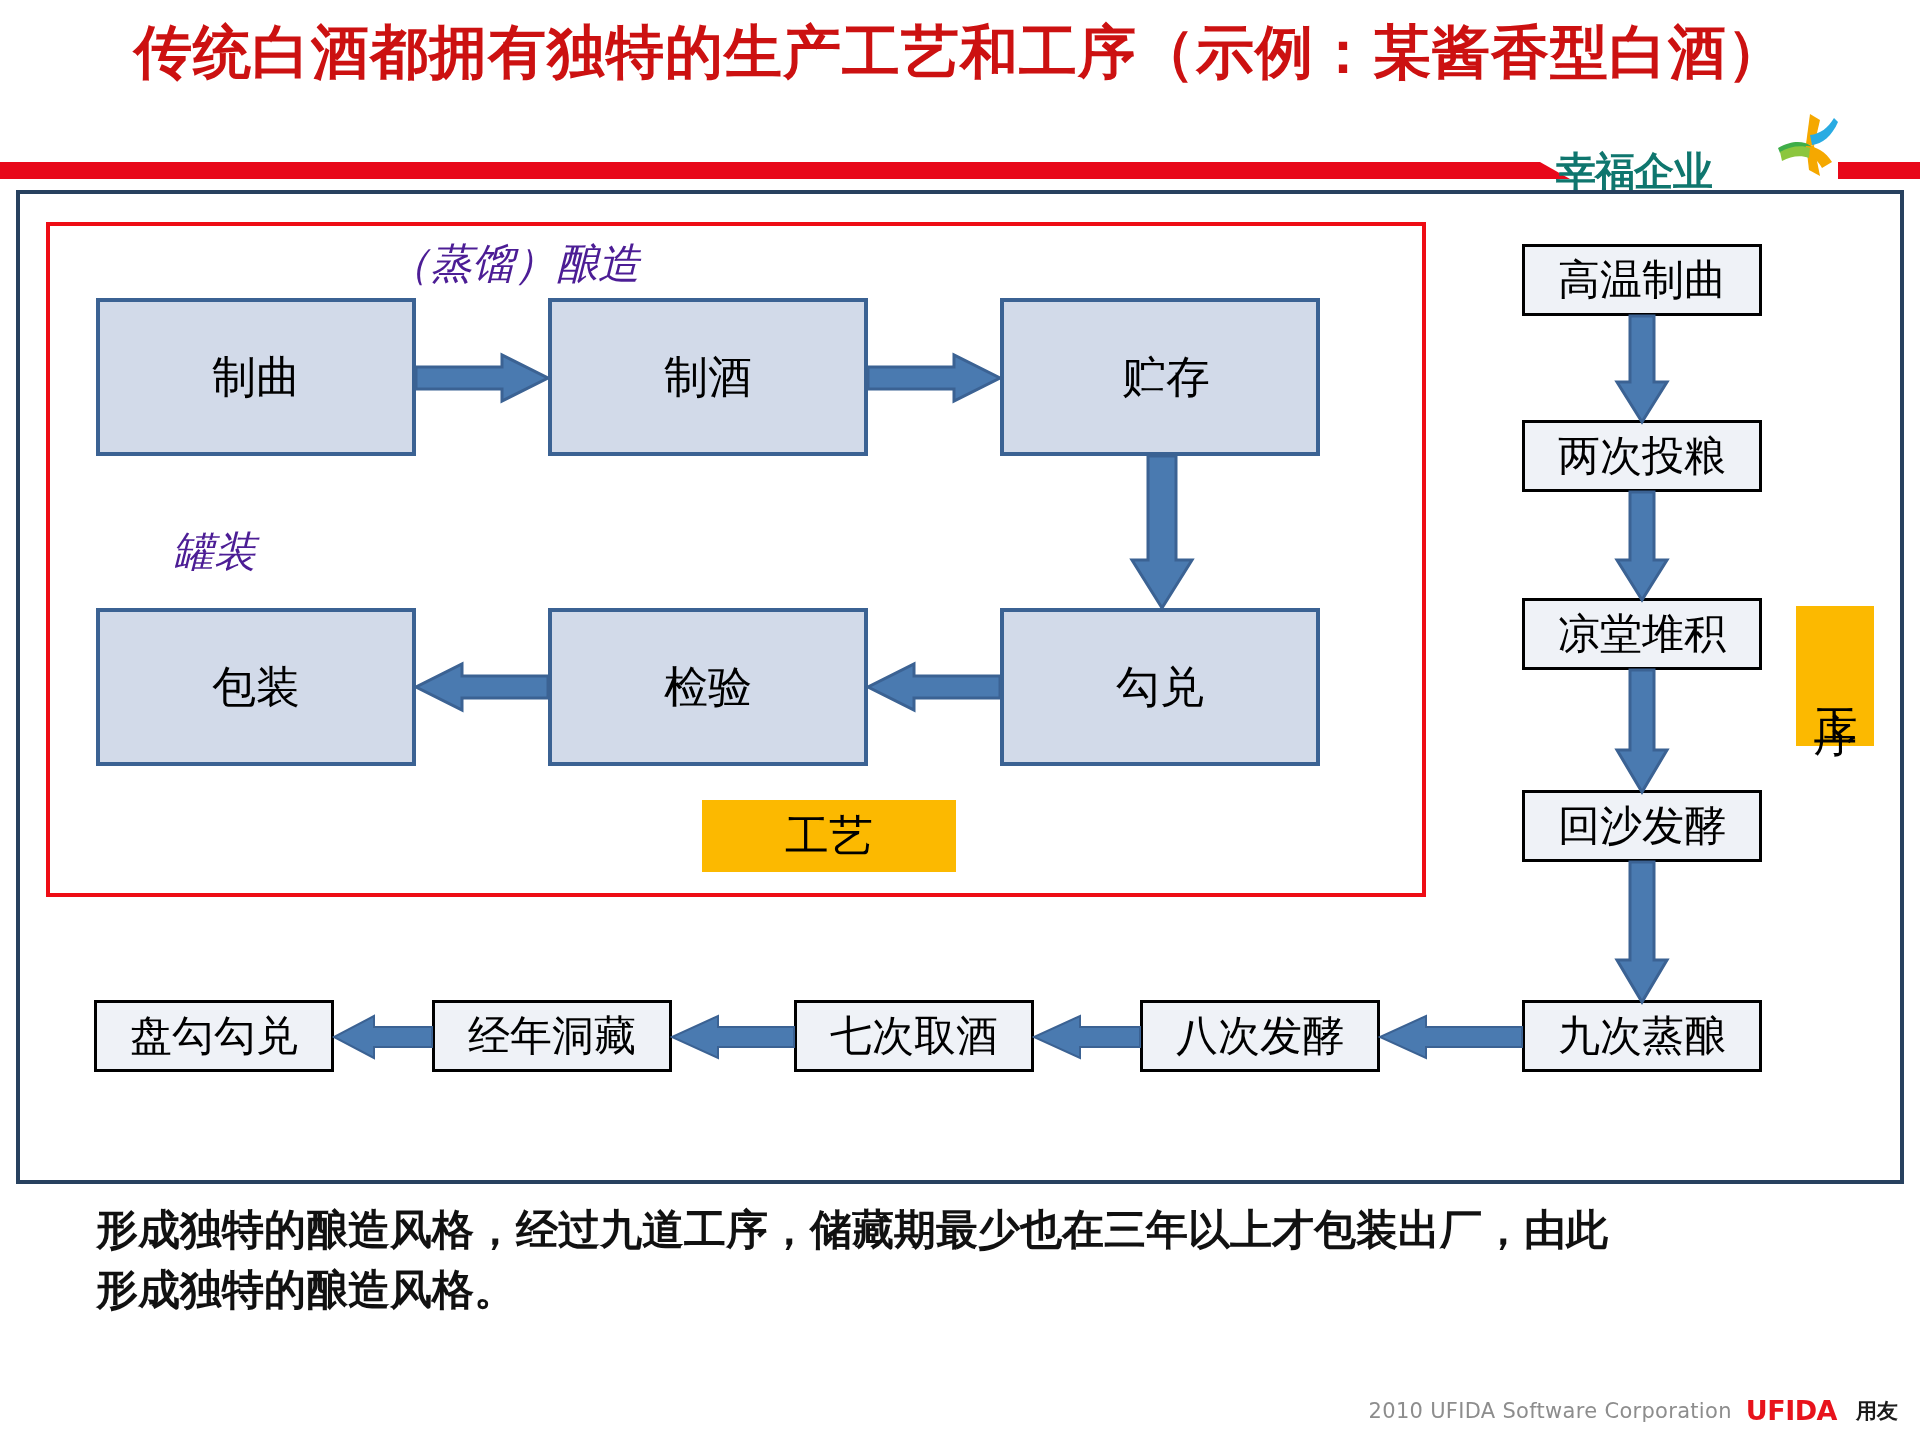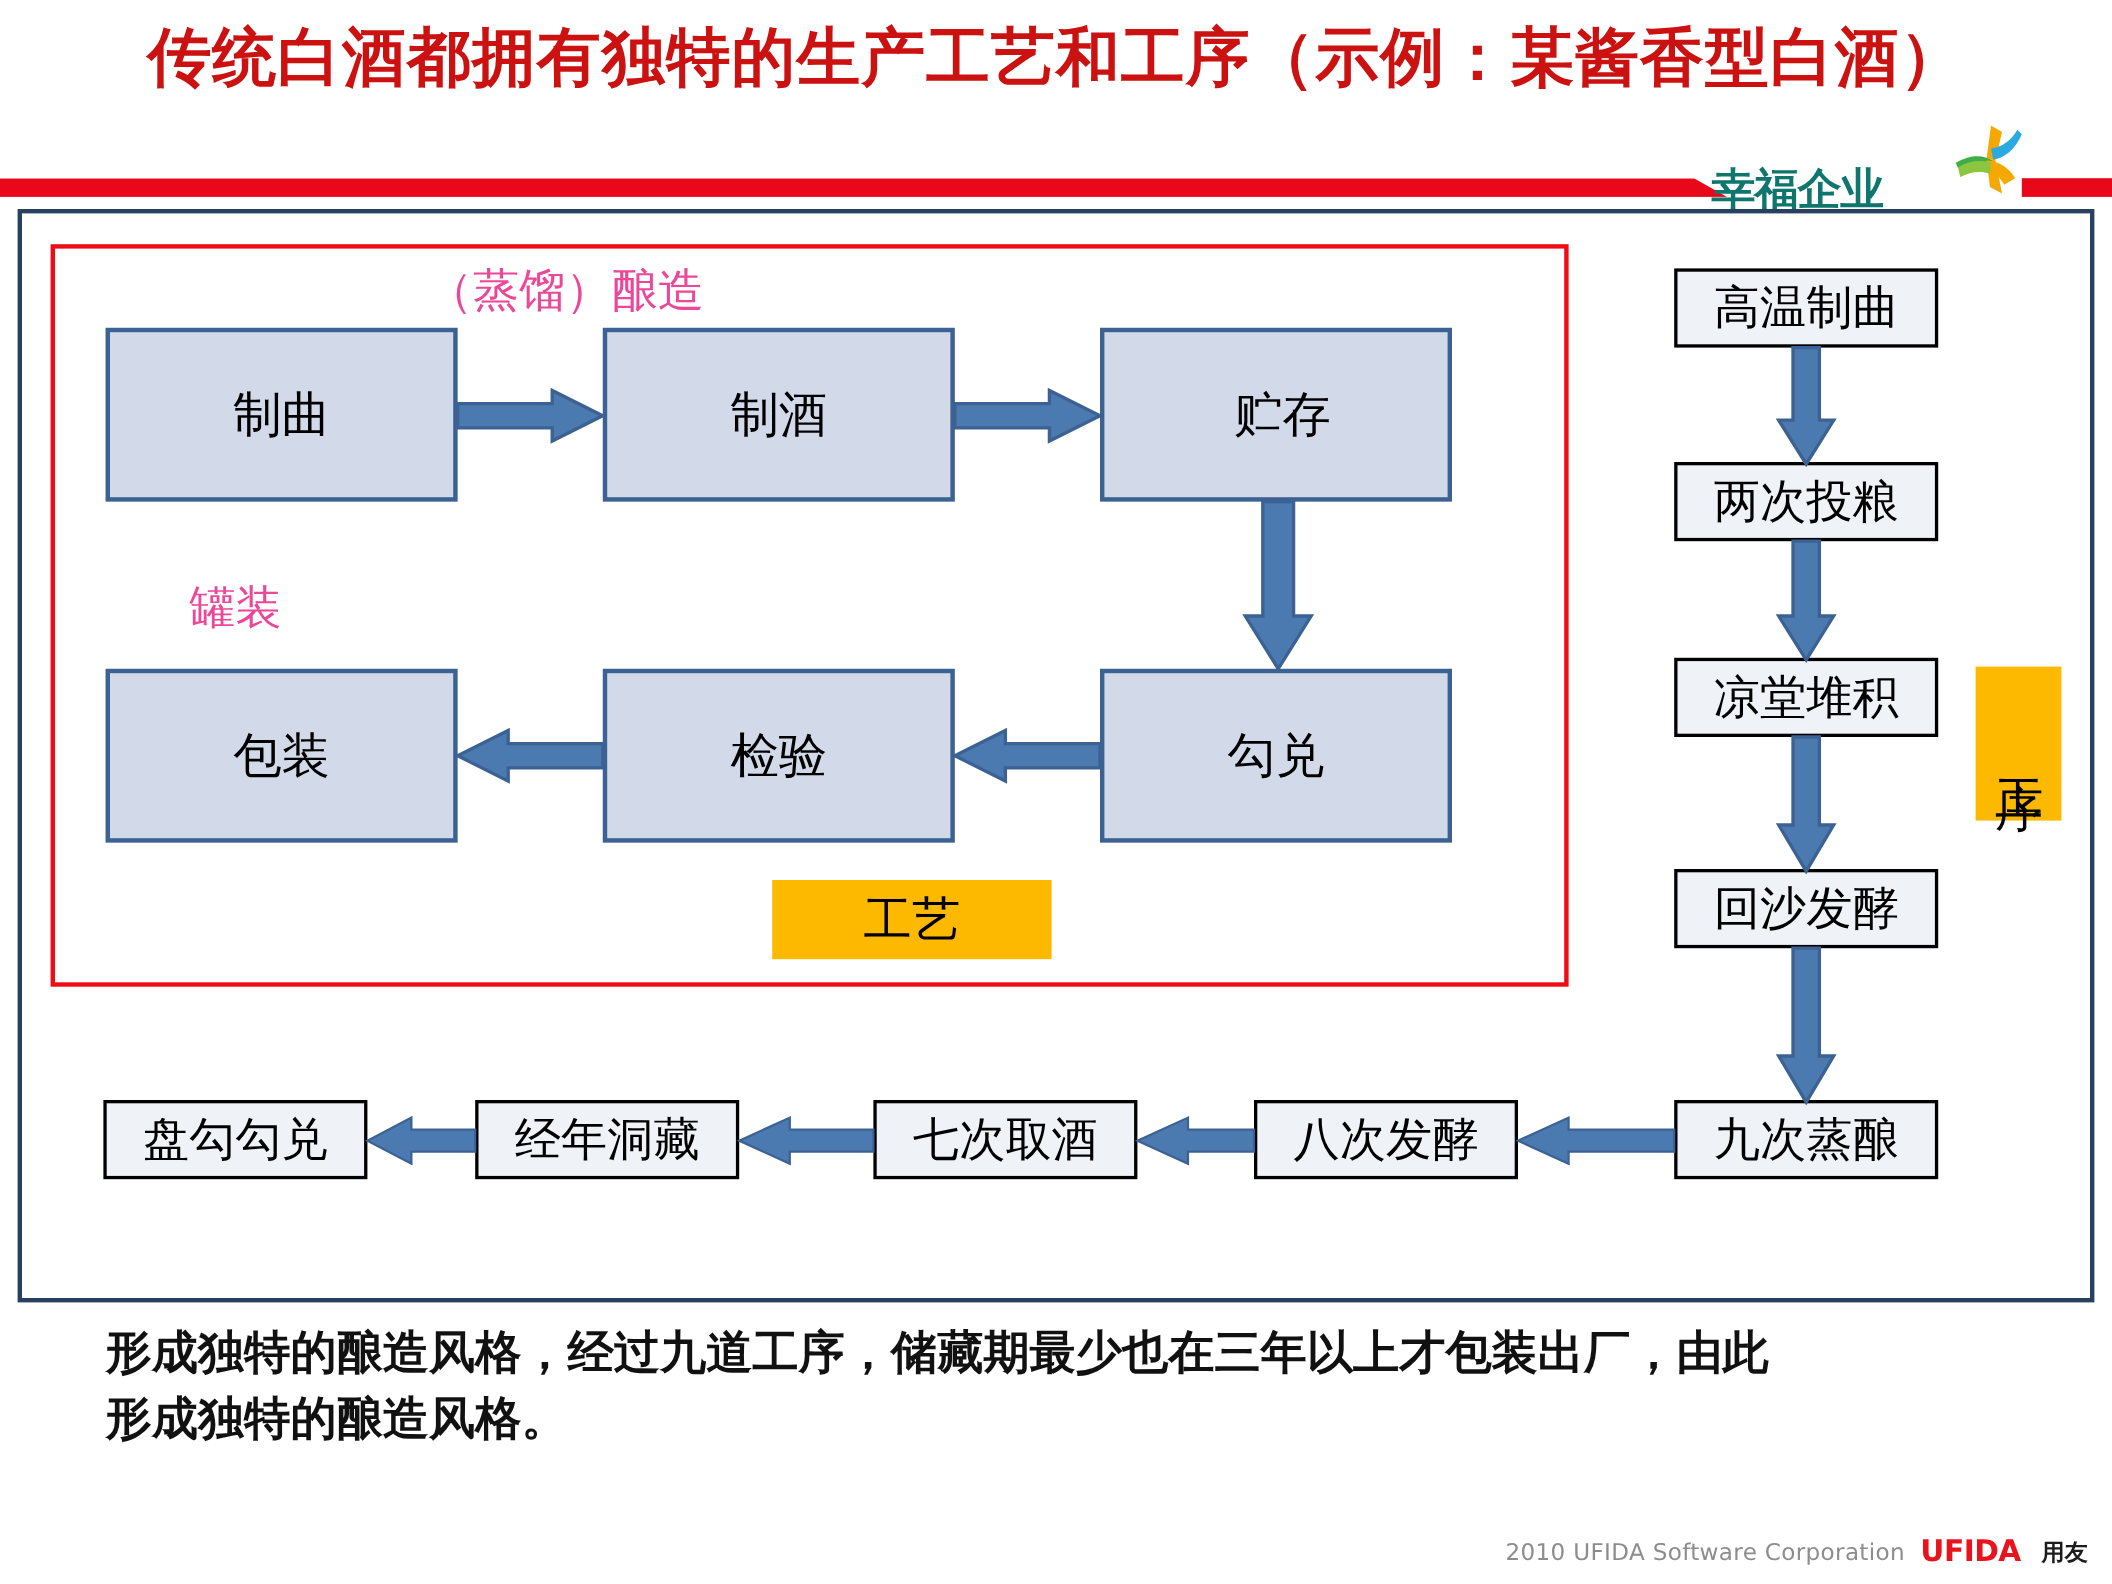--- a/index.html
+++ b/index.html
@@ -61,21 +61,21 @@
     background:#d2dae9;border:4px solid #3b6293;
     font-size:44px;
   }
   .node-plain{
     background:#eff2f7;border:3px solid #000000;
     font-size:42px;
   }
 
   
   .red-label{
-    position:absolute;color:#ec4899;font-size:42px;white-space:nowrap;
+    position:absolute;color:#4c1d95;font-size:42px;white-space:nowrap;font-style:italic;
   }
   .badge{
     position:absolute;background:#fcb900;color:#000;
     display:flex;align-items:center;justify-content:center;
     font-size:44px;
   }
   .badge-vert{
     writing-mode:vertical-rl;text-orientation:upright;
     line-height:1.05;letter-spacing:2px;
   }

